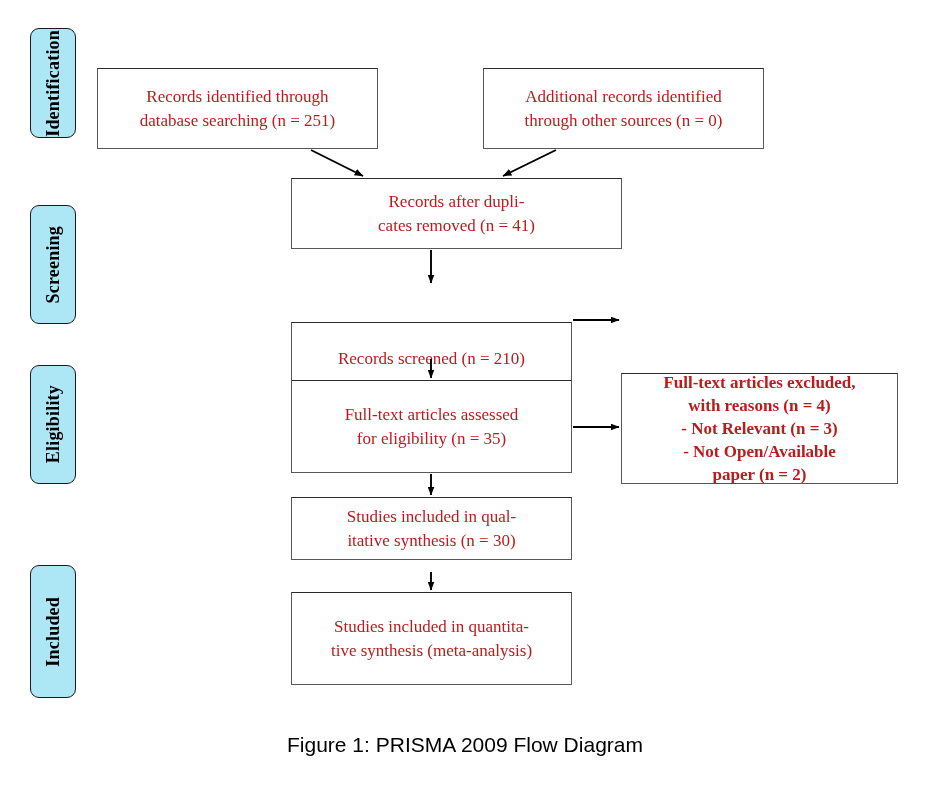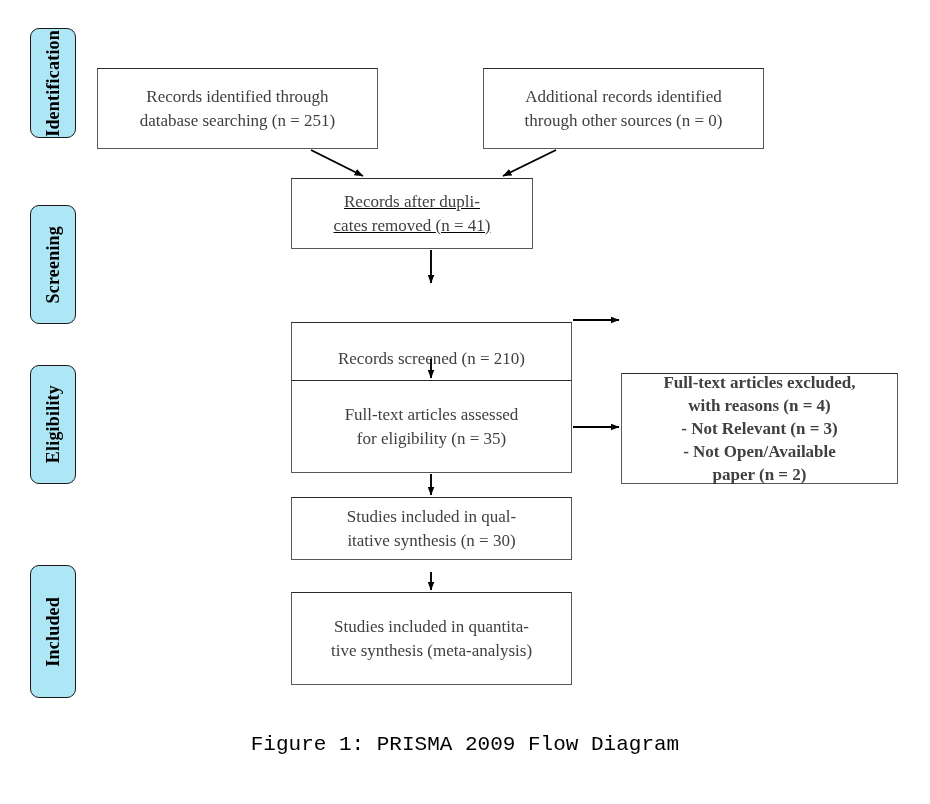--- a/index.html
+++ b/index.html
@@ -53,42 +53,42 @@
     display: flex;
     align-items: center;
     justify-content: center;
     text-align: center;
     padding: 2px 8px;
   }
   .flow-box .box-text {
     font-family: "Liberation Serif", "DejaVu Serif", serif;
     font-size: 17px;
     line-height: 1.36;
-    color: #404040;
+    color: #b91c1c;
     white-space: pre-line;
   }
 
   
   .connector {
     position: absolute;
     pointer-events: none;
   }
   .connector svg {
     display: block;
     overflow: visible;
   }
 
   
   #figure-caption {
     position: absolute;
     left: 0;
     right: 0;
     top: 733px;
     text-align: center;
-    font-family: Liberation Mono, monospace;
+    font-family: Liberation Sans, sans-serif;
     font-size: 21px;
     color: #000000;
   }
 </style>
 </head>
 <body>
 
 <div id="canvas">
 
   <div class="stage-pill" style="left:30px; top:28px; width:46px; height:110px;">
@@ -110,21 +110,21 @@
   <div class="flow-box" style="left:97px; top:68px; width:281px; height:81px;">
     <span class="box-text">Records identified through
 database searching (n = 251)</span>
   </div>
 
   <div class="flow-box" style="left:483px; top:68px; width:281px; height:81px;">
     <span class="box-text">Additional records identified
 through other sources (n = 0)</span>
   </div>
 
-  <div class="flow-box" style="left:291px; top:178px; width:242px; height:71px;text-decoration:underline;">
+  <div class="flow-box" style="left:291px; top:178px; width:331px; height:71px;">
     <span class="box-text">Records after dupli-
 cates removed (n = 41)</span>
   </div>
 
   <div class="flow-box" style="left:291px; top:285px; width:281px; height:73px;margin-top:37px;">
     <span class="box-text">Records screened (n = 210)</span>
   </div>
 
 
   <div class="flow-box" style="left:291px; top:380px; width:281px; height:93px;">

